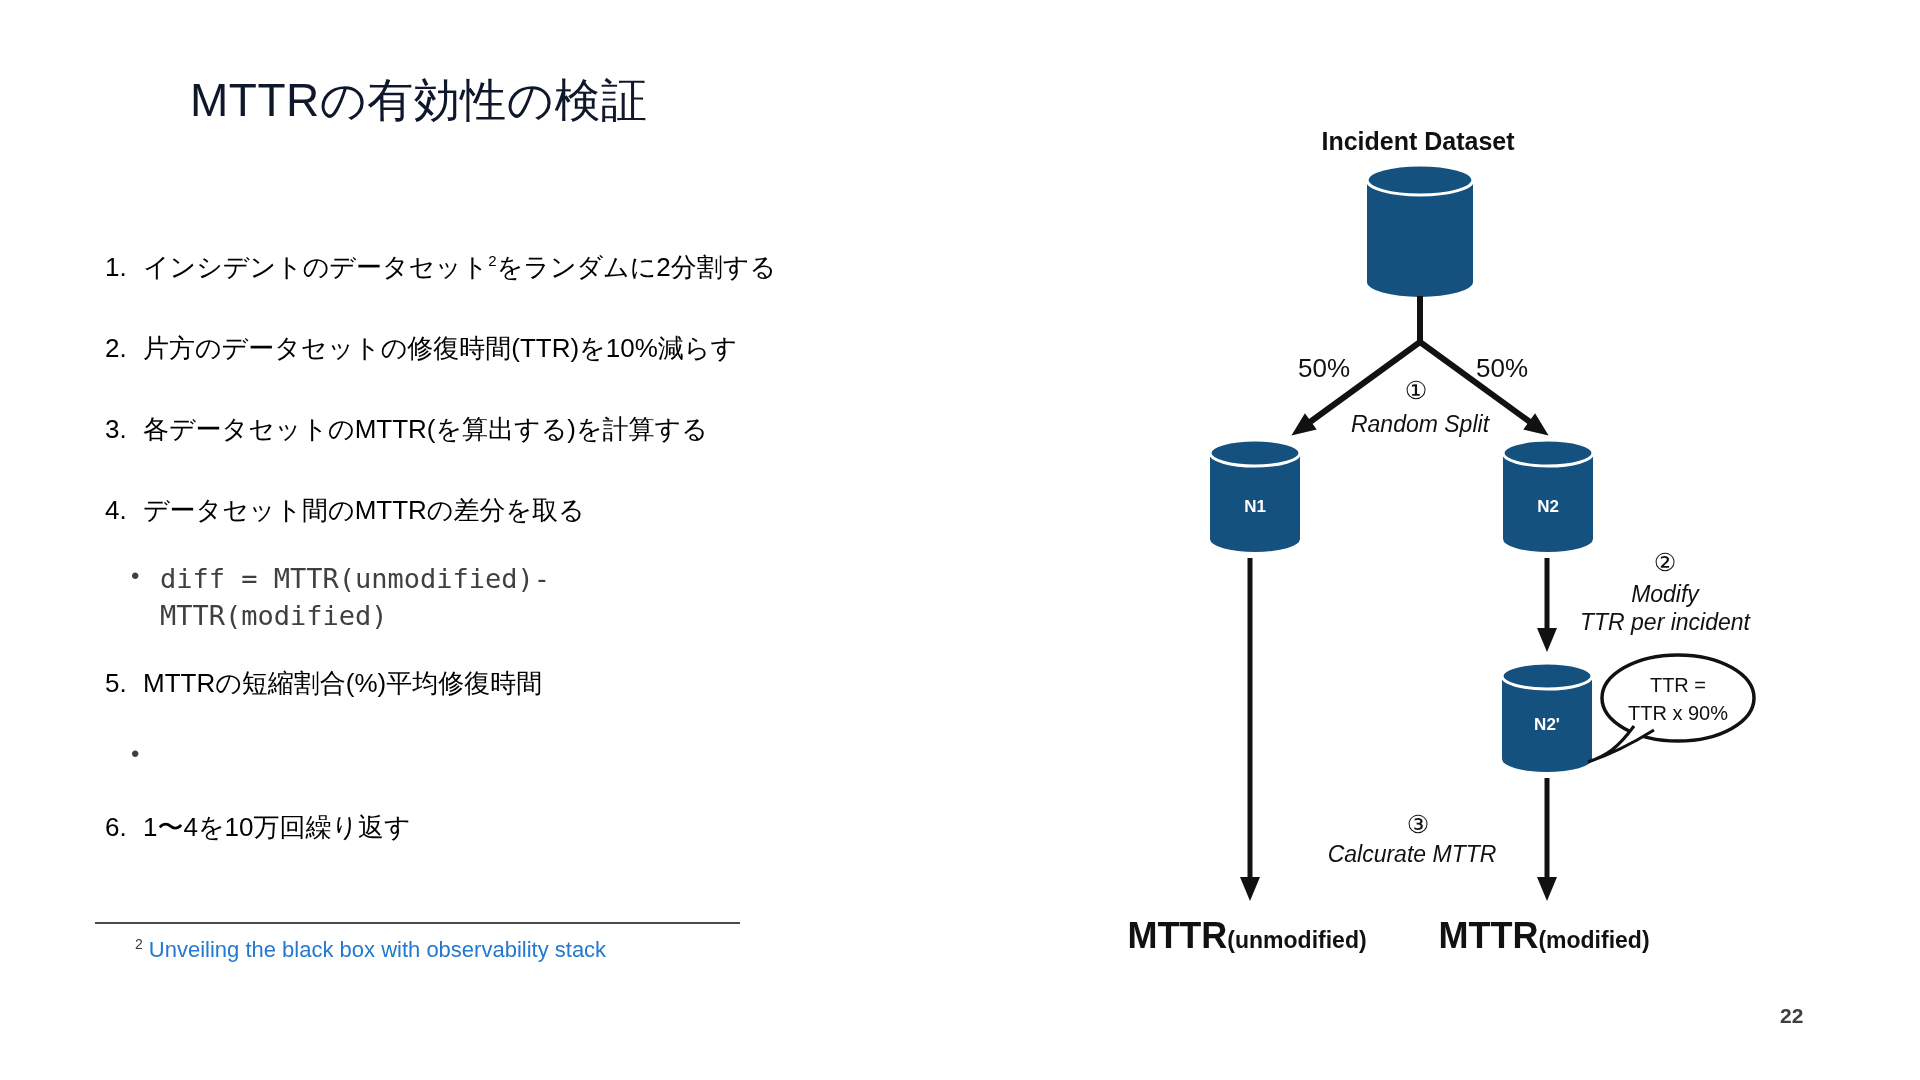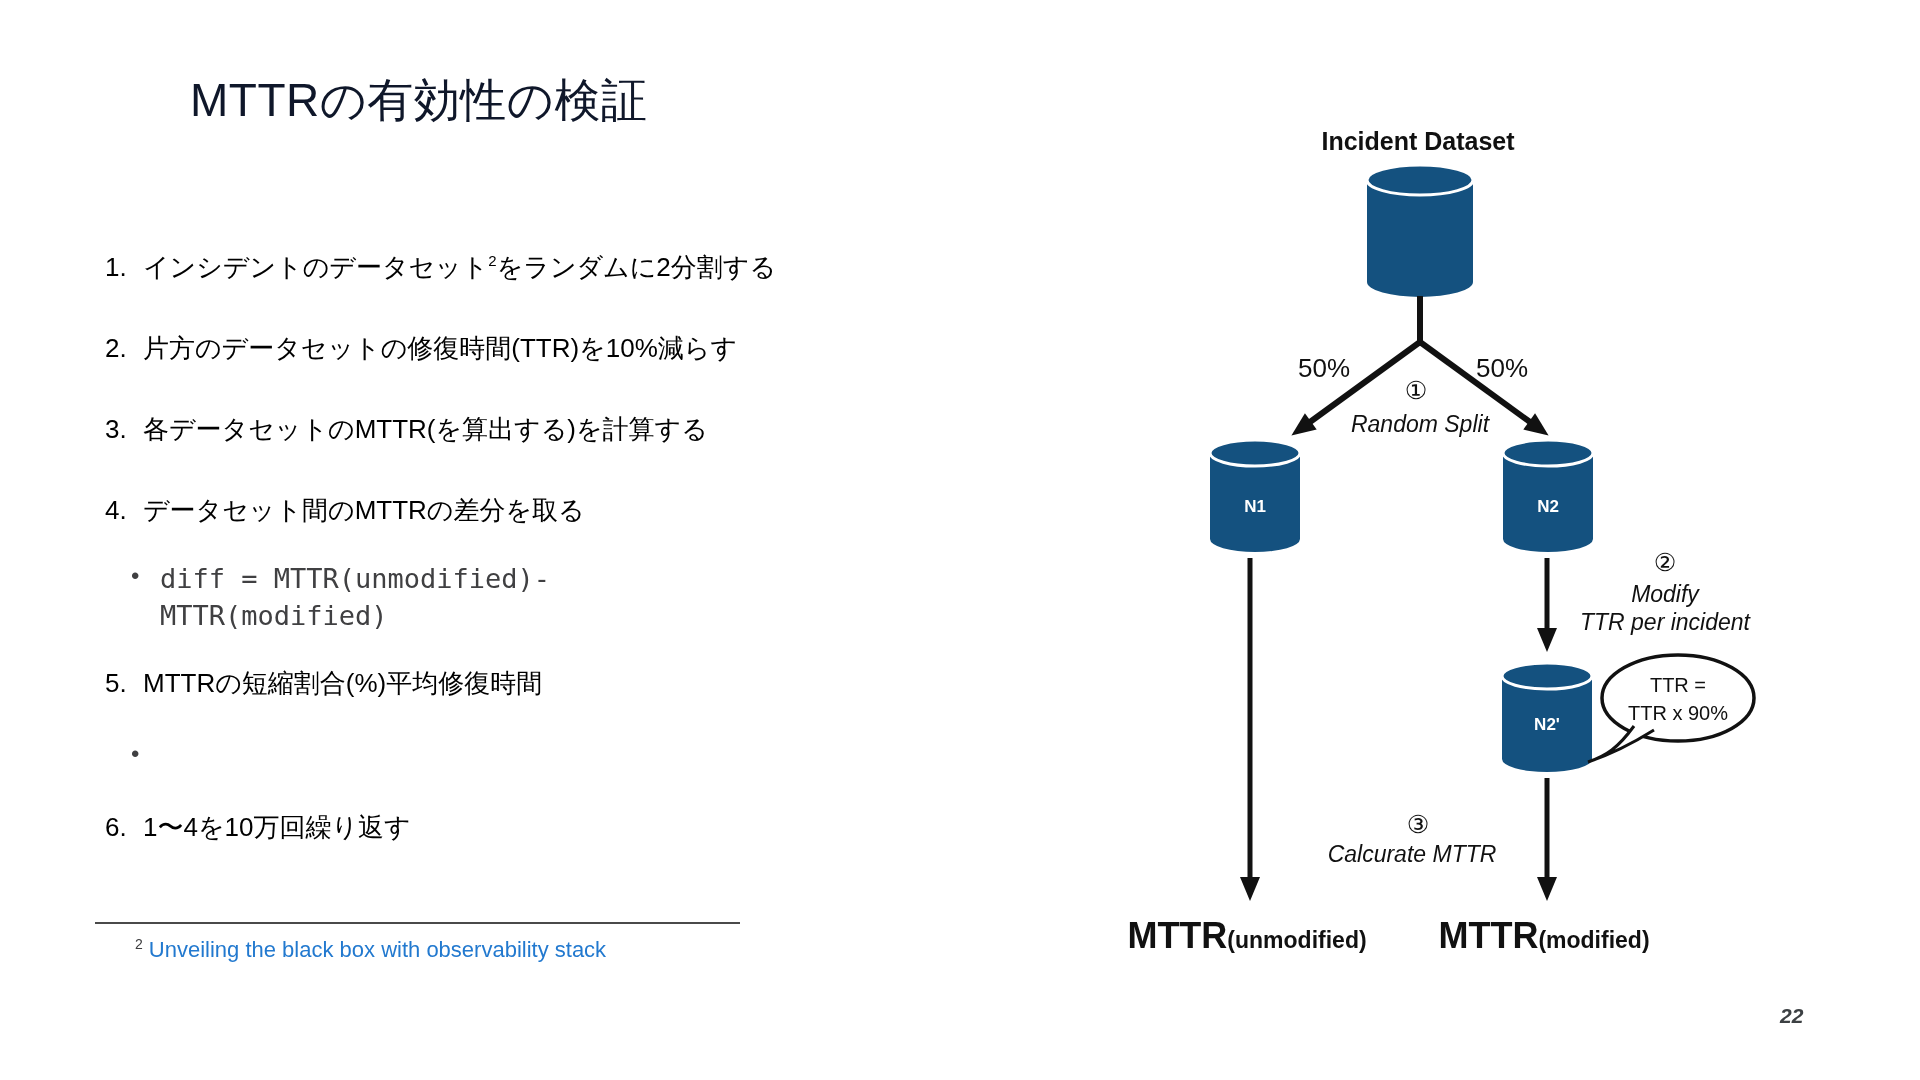--- a/index.html
+++ b/index.html
@@ -14,21 +14,21 @@
   .li{position:absolute;left:105px;width:680px;font-size:26px;color:#000000;white-space:nowrap;}
   .li .num{display:inline-block;width:38px;}
   .li sup{font-size:15px;vertical-align:super;}
   .cli{position:absolute;left:131px;width:640px;font-size:27px;color:#404042;display:flex;}
   .cli .blt{width:29px;font-size:24px;padding-top:2px;}
   .cli .code{font-family:"DejaVu Sans Mono","Liberation Mono",monospace;font-size:27px;line-height:37px;}
   .rule{position:absolute;left:95px;top:922px;width:645px;border-top:2px solid #4a4a4a;}
   .footnote{position:absolute;left:95px;top:936px;font-size:22px;color:#444;margin-left:40px;}
   .footnote sup{font-size:14px;margin-right:6px;color:#3c3c3e;}
   .flink{color:#2279CF;text-decoration:none;cursor:pointer;}
-  .pagenum{position:absolute;left:1780px;top:1004px;font-size:21px;font-weight:bold;color:#3c4043;font-style:italic;}
+  .pagenum{position:absolute;left:1780px;top:1004px;font-size:21px;font-weight:bold;color:#3c4043;}
   svg{position:absolute;left:1060px;top:80px;}
   svg text{fill:#111111;font-family:"Liberation Sans","DejaVu Sans",sans-serif;}
   .ds-label{font-size:25px;font-weight:bold;}
   .pct{font-size:26px;}
   .circnum{font-size:25px;font-family:"DejaVu Sans","Liberation Sans",sans-serif;}
   .ital{font-size:23px;font-style:italic;}
   .cyl-label{font-size:17px;font-weight:bold;fill:#ffffff;}
   .bubble-txt{font-size:20px;}
   .mttr-big{font-size:36px;font-weight:bold;}
   .mttr-small{font-size:23px;font-weight:bold;}

